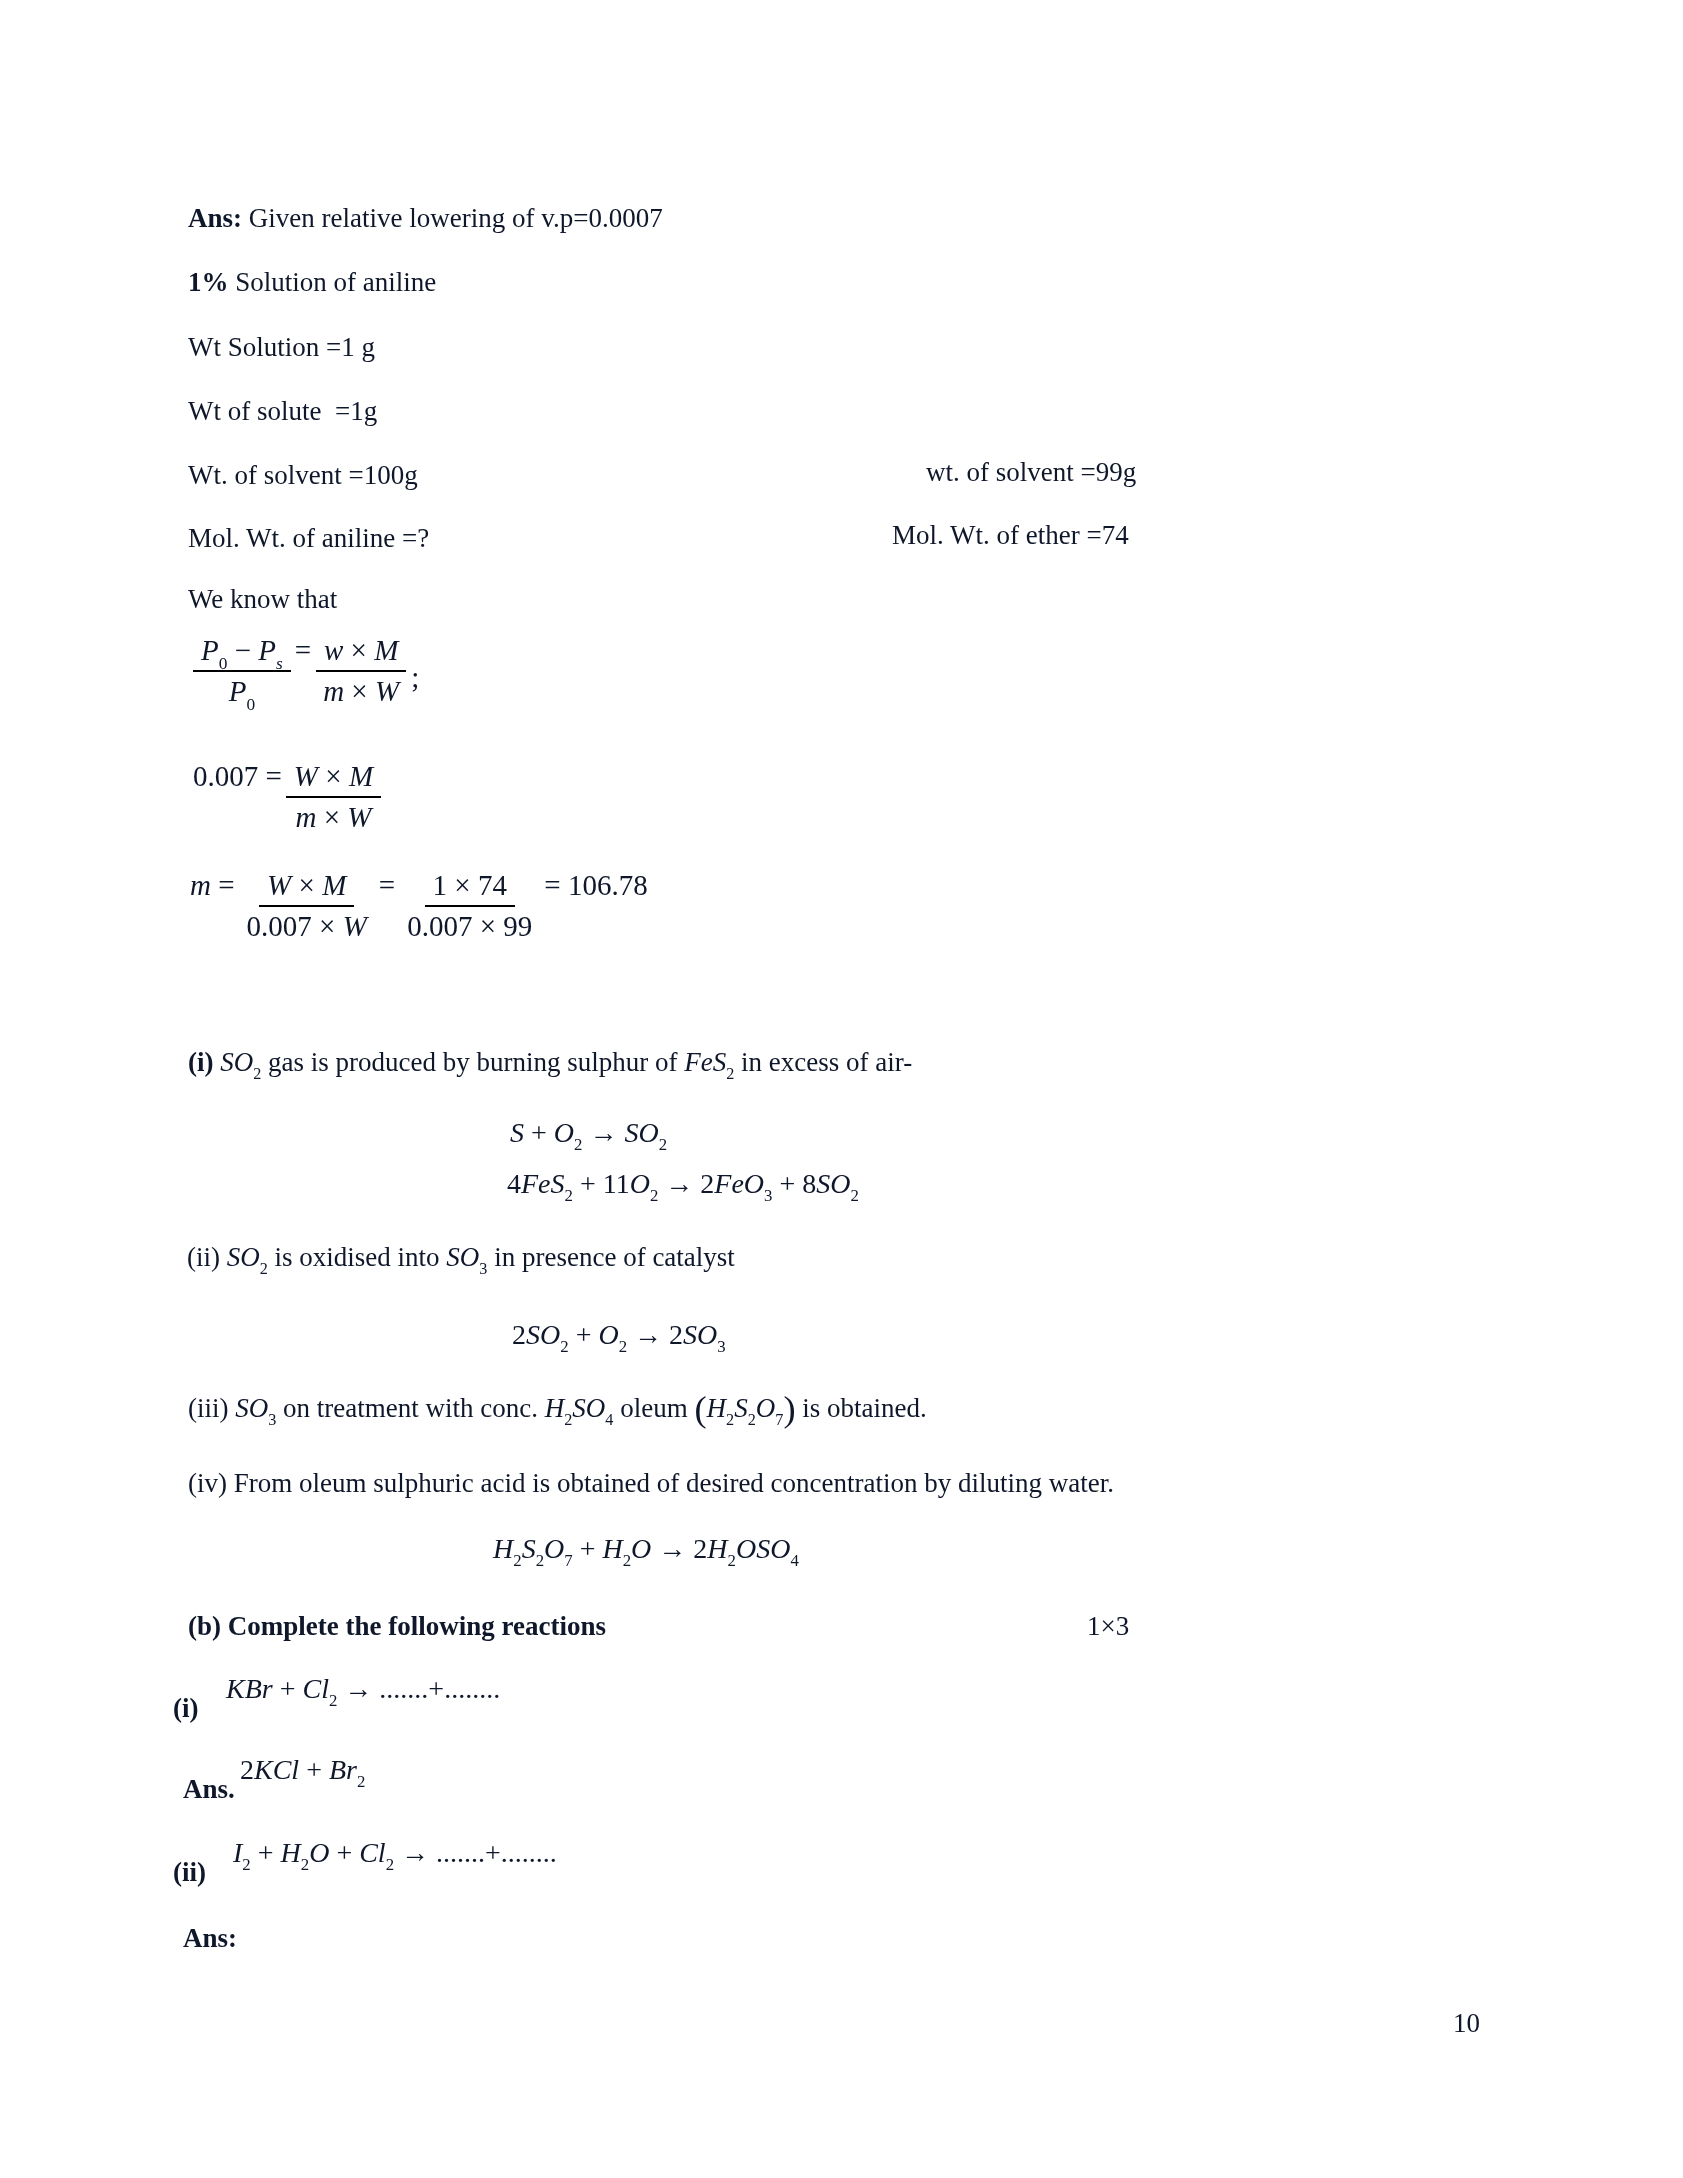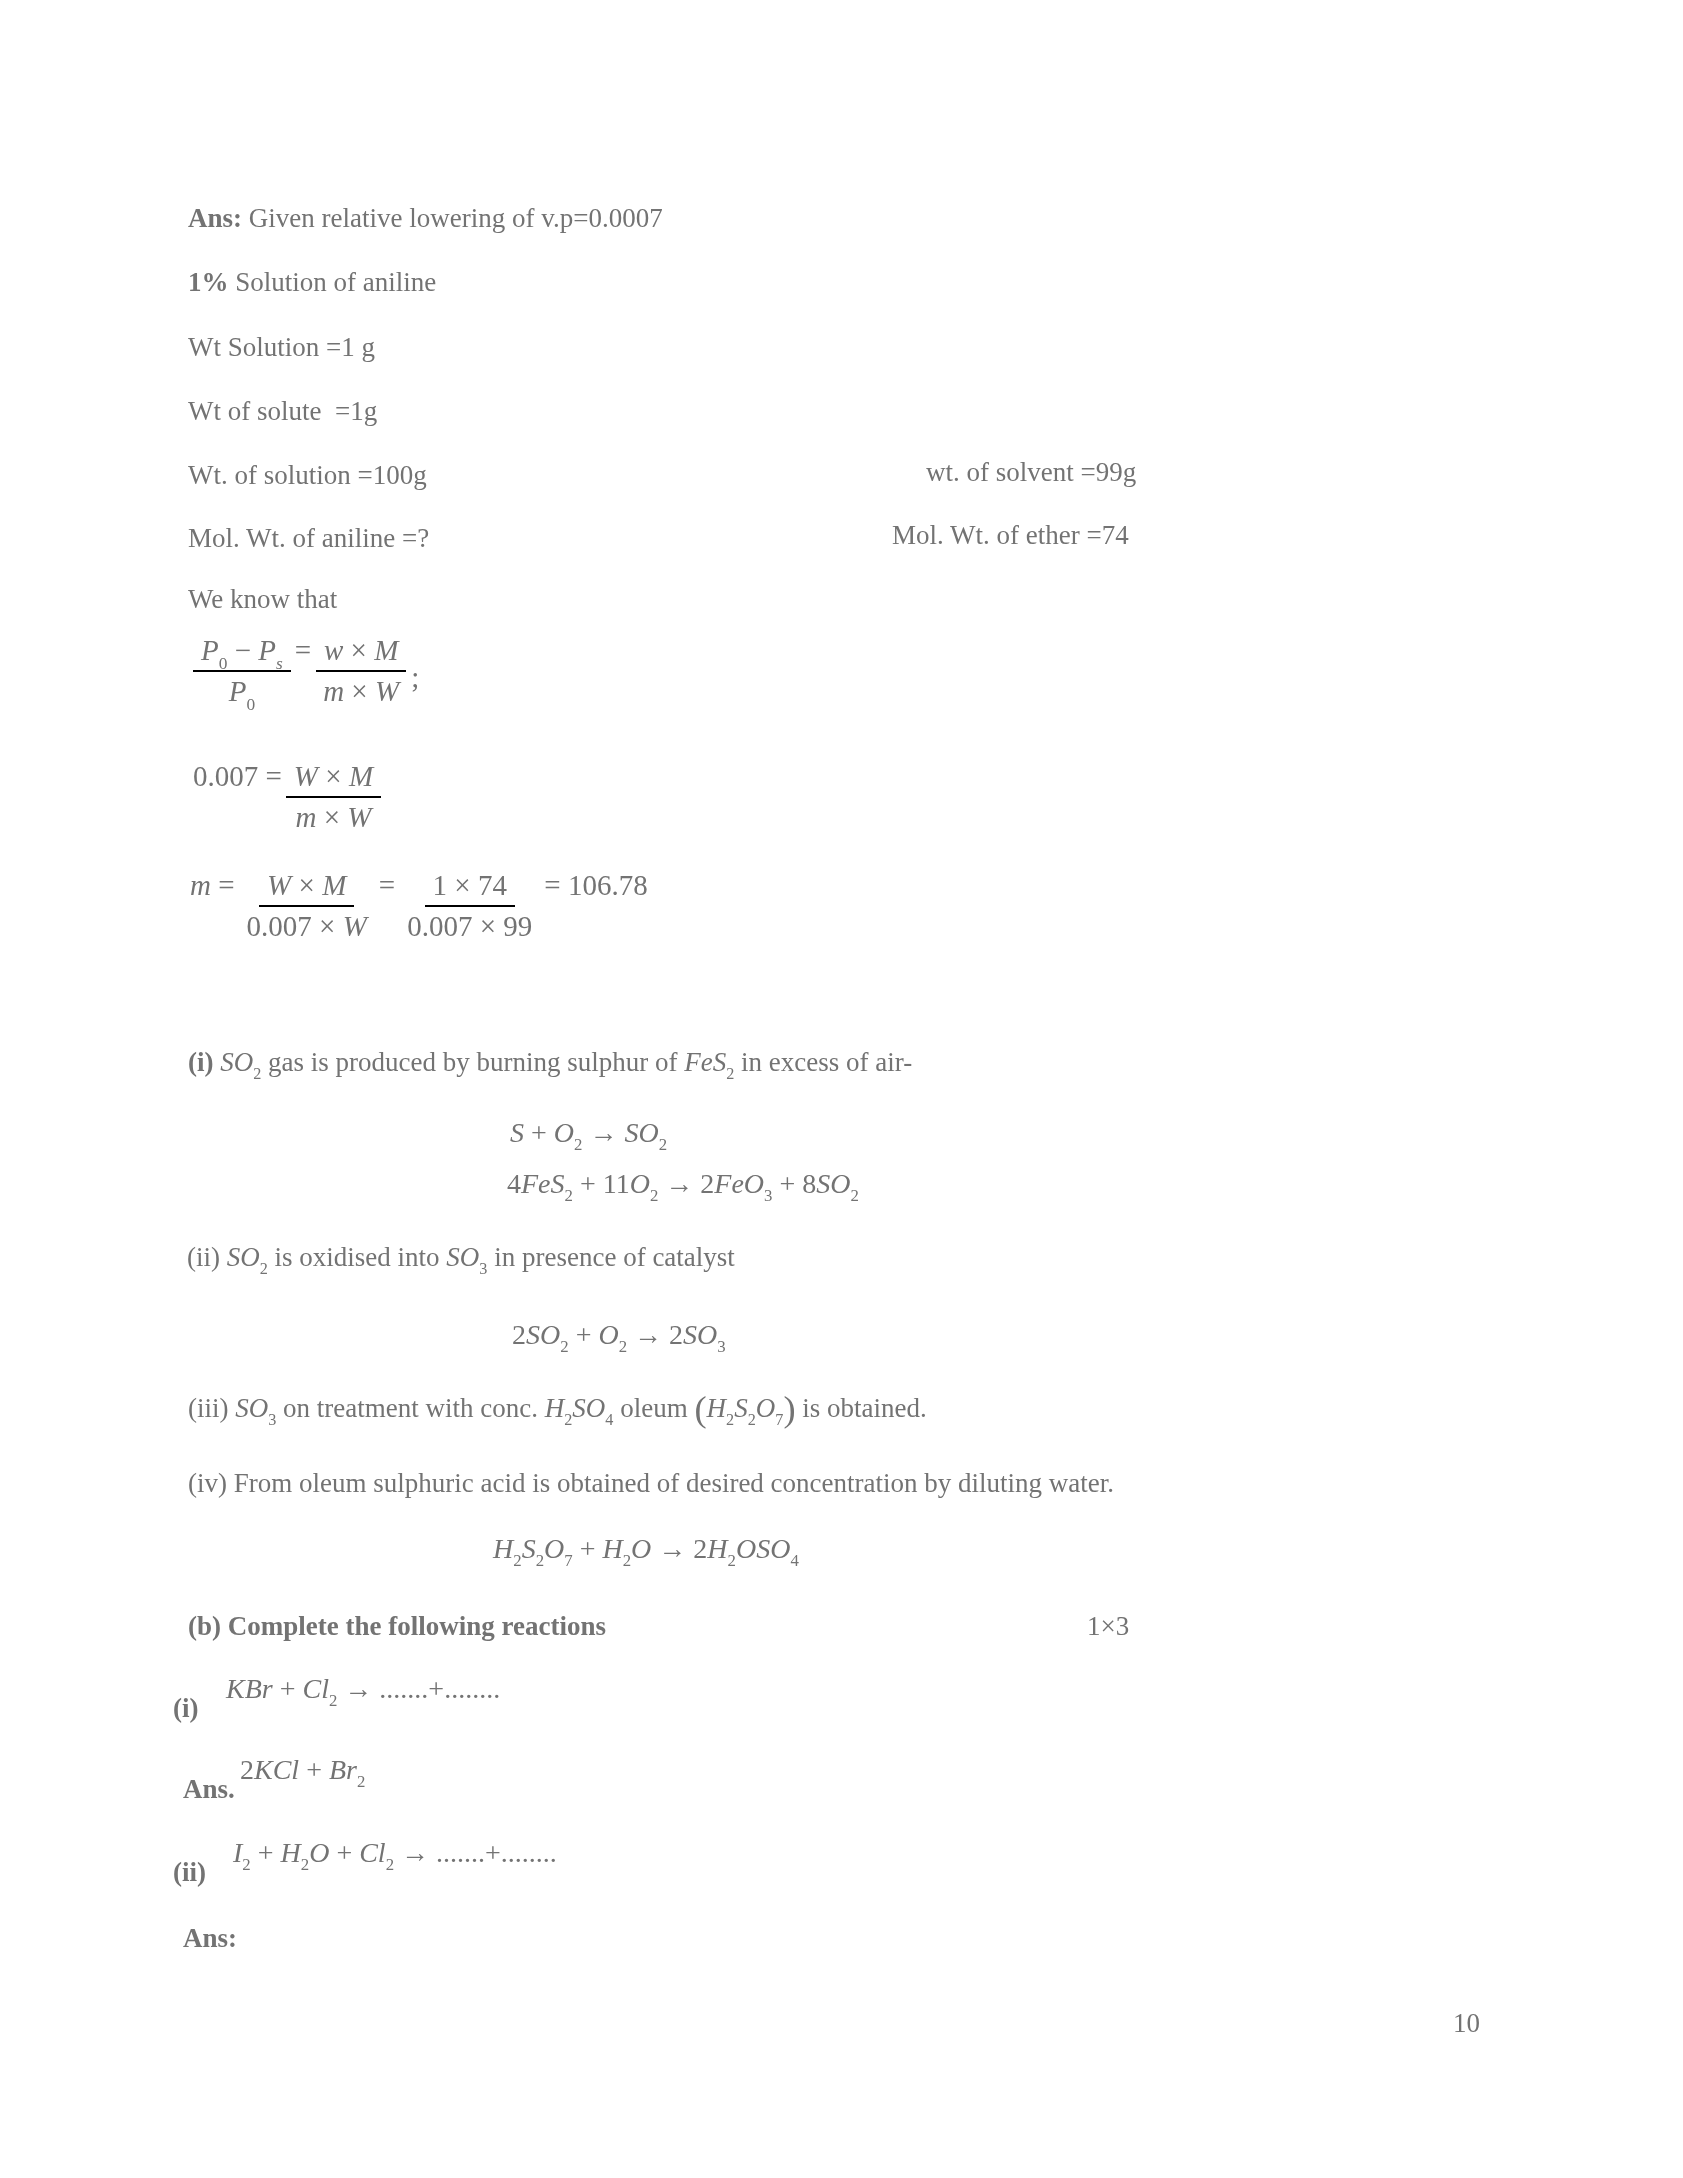--- a/index.html
+++ b/index.html
@@ -1,21 +1,21 @@
 <!DOCTYPE html>
 <html><head>
 <meta charset="utf-8">
 <style>
   html, body { margin: 0; padding: 0; background: #ffffff; }
   .page {
     position: relative;
     width: 1683px;
     height: 2178px;
     background: #ffffff;
-    color: #737373;
+    color: #0f172a;
     font-family: "Liberation Serif", "DejaVu Serif", serif;
     font-size: 27px;
     overflow: hidden;
   }
   .line { position: absolute; white-space: nowrap; }
   .line span { white-space: pre-wrap; }
 
   
   .tk-t { font-style: normal; }
   .tk-b { font-weight: bold; }
@@ -43,21 +43,21 @@
 </style>
 </head>
 <body>
 
 <div class="page">
 
   <div class="line" style="left:188px; top:203px"><span class="tk-b">Ans:</span><span class="tk-t"> Given relative lowering of v.p=0.0007</span></div>
   <div class="line" style="left:188px; top:267px"><span class="tk-b">1%</span><span class="tk-t"> Solution of aniline</span></div>
   <div class="line" style="left:188px; top:332px"><span class="tk-t">Wt Solution =1 g</span></div>
   <div class="line" style="left:188px; top:396px"><span class="tk-t">Wt of solute  =1g</span></div>
-  <div class="line" style="left:188px; top:460px"><span class="tk-t">Wt. of solution =100g</span></div>
+  <div class="line" style="left:188px; top:460px"><span class="tk-t">Wt. of solvent =100g</span></div>
   <div class="line" style="left:926px; top:457px"><span class="tk-t">wt. of solvent =99g</span></div>
   <div class="line" style="left:188px; top:523px"><span class="tk-t">Mol. Wt. of aniline =?</span></div>
   <div class="line" style="left:892px; top:520px"><span class="tk-t">Mol. Wt. of ether =74</span></div>
   <div class="line" style="left:188px; top:584px"><span class="tk-t">We know that</span></div>
 
   <div class="formula" style="left:193px; top:634px">
     <span class="frac">
       <span class="num"><span class="tk-v">P</span><span class="tk-s">0</span><span class="tk-t"> − </span><span class="tk-v">P</span><span class="tk-vs">s</span></span>
       <span class="den"><span class="tk-v">P</span><span class="tk-s">0</span></span>
     </span>

